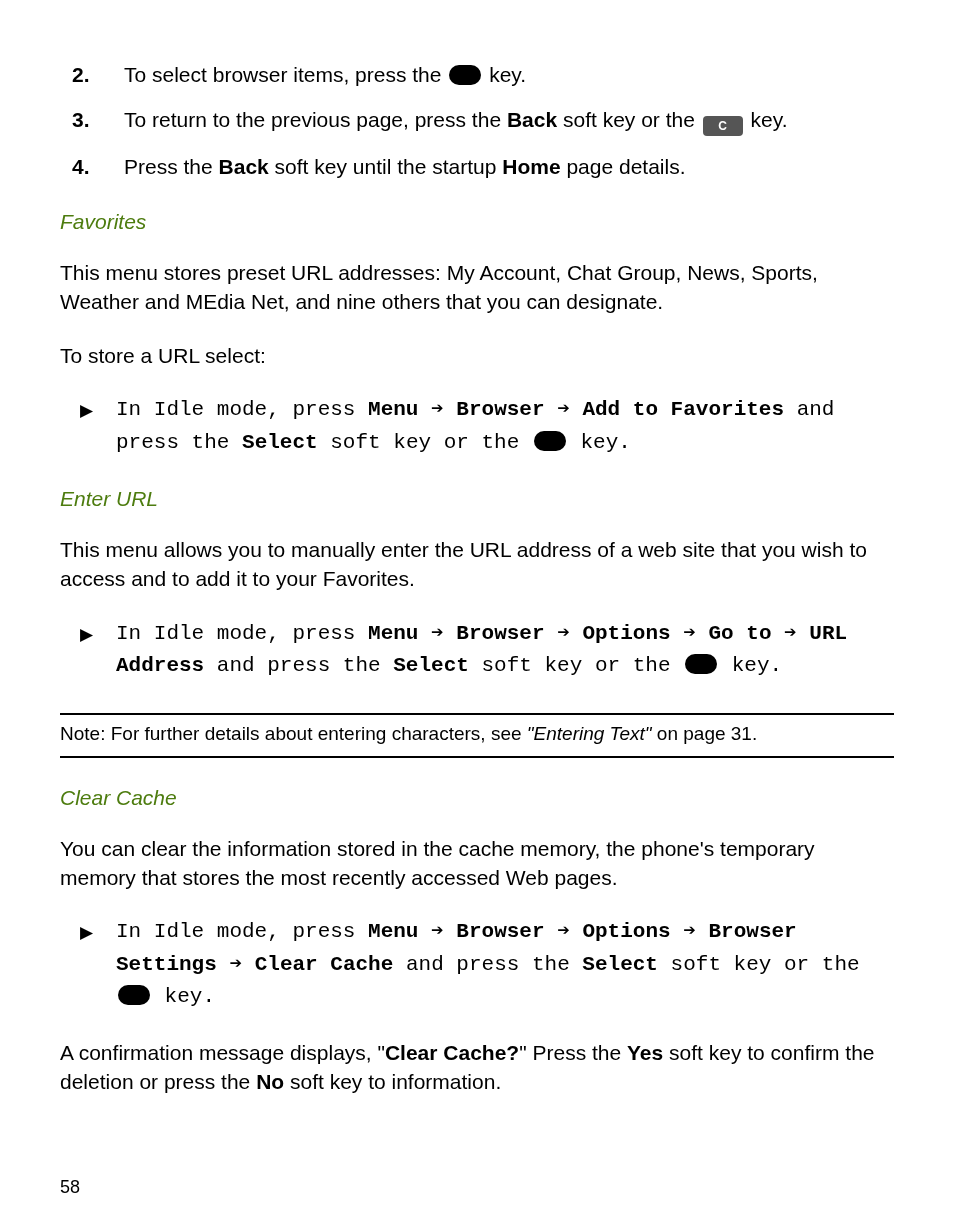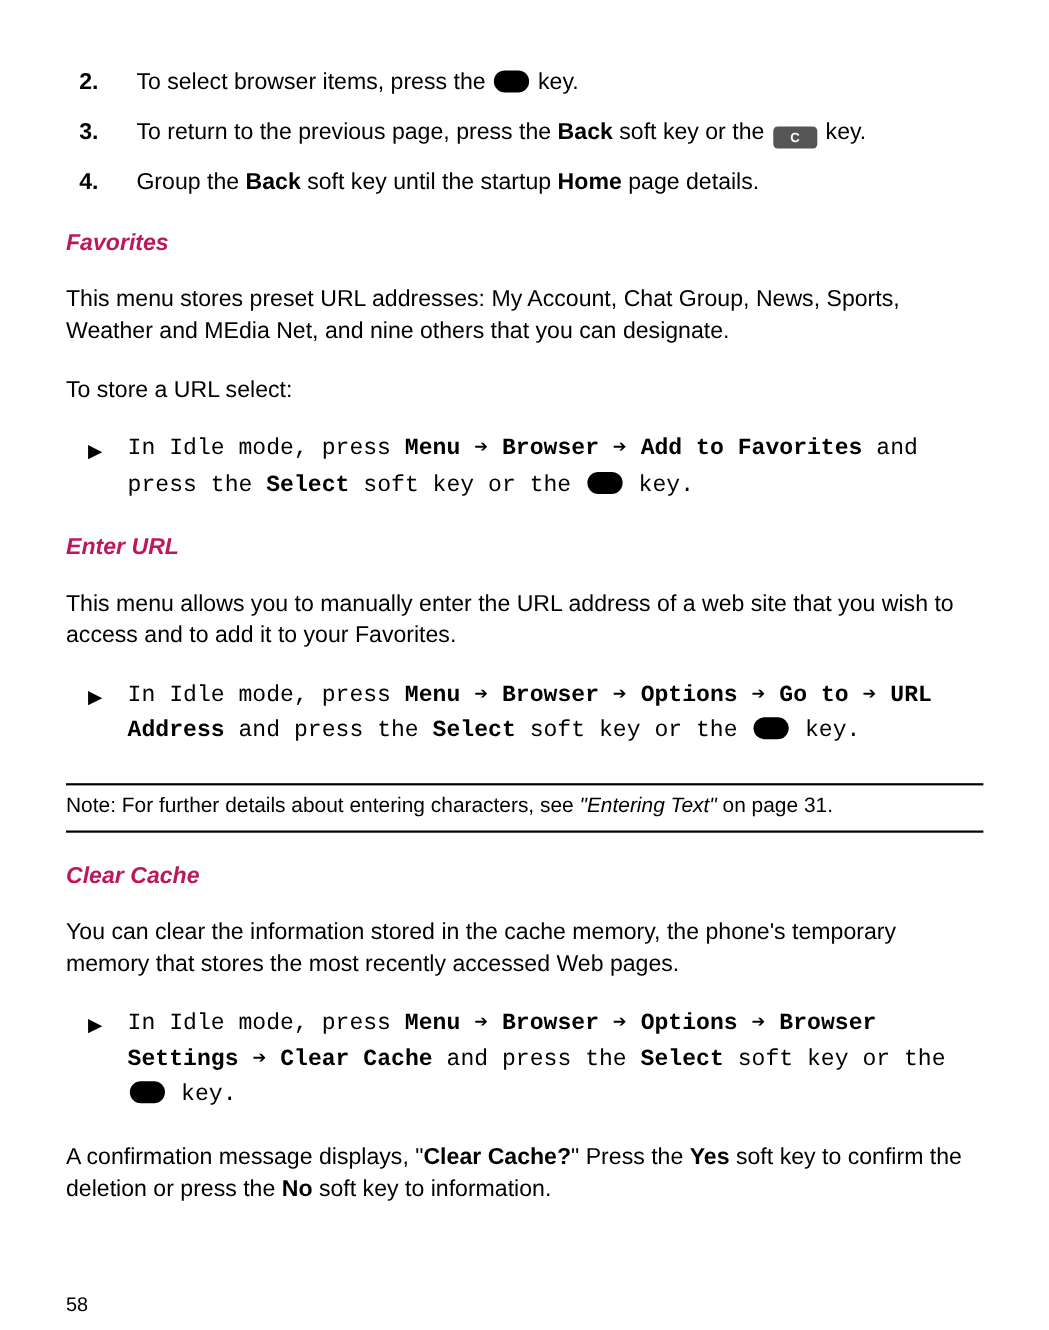--- a/index.html
+++ b/index.html
@@ -20,23 +20,23 @@
     min-width: 52px;
     font-size: 21px;
     padding-left: 12px;
   }
   .ol-body {
     font-size: 21px;
     flex: 1;
   }
   .section-heading {
     font-family: Arial, Helvetica, sans-serif;
-    font-weight: bold;
+    font-weight: normal;
     font-style: italic;
-    color: #be185d;
+    color: #4d7c0f;
     font-size: 21px;
     margin: 28px 0 14px 0;
   }
   .para {
     font-size: 21px;
     line-height: 1.4;
     margin: 24px 0;
   }
   .bullet-item {
     display: flex;
@@ -118,21 +118,21 @@
     <b>Back</b>
     <span> soft key or the </span>
     <span class="key-icon-c">C</span>
     <span> key.</span>
   </div>
 </div>
 
 <div class="ol-item">
   <div class="ol-num">4.</div>
   <div class="ol-body">
-    <span>Group the </span>
+    <span>Press the </span>
     <b>Back</b>
     <span> soft key until the startup </span>
     <b>Home</b>
     <span> page details.</span>
   </div>
 </div>
 
 <div class="section-heading">Favorites</div>
 <div class="para">This menu stores preset URL addresses: My Account, Chat Group, News, Sports, Weather and MEdia Net, and nine others that you can designate.</div>
 <div class="para">To store a URL select:</div>

